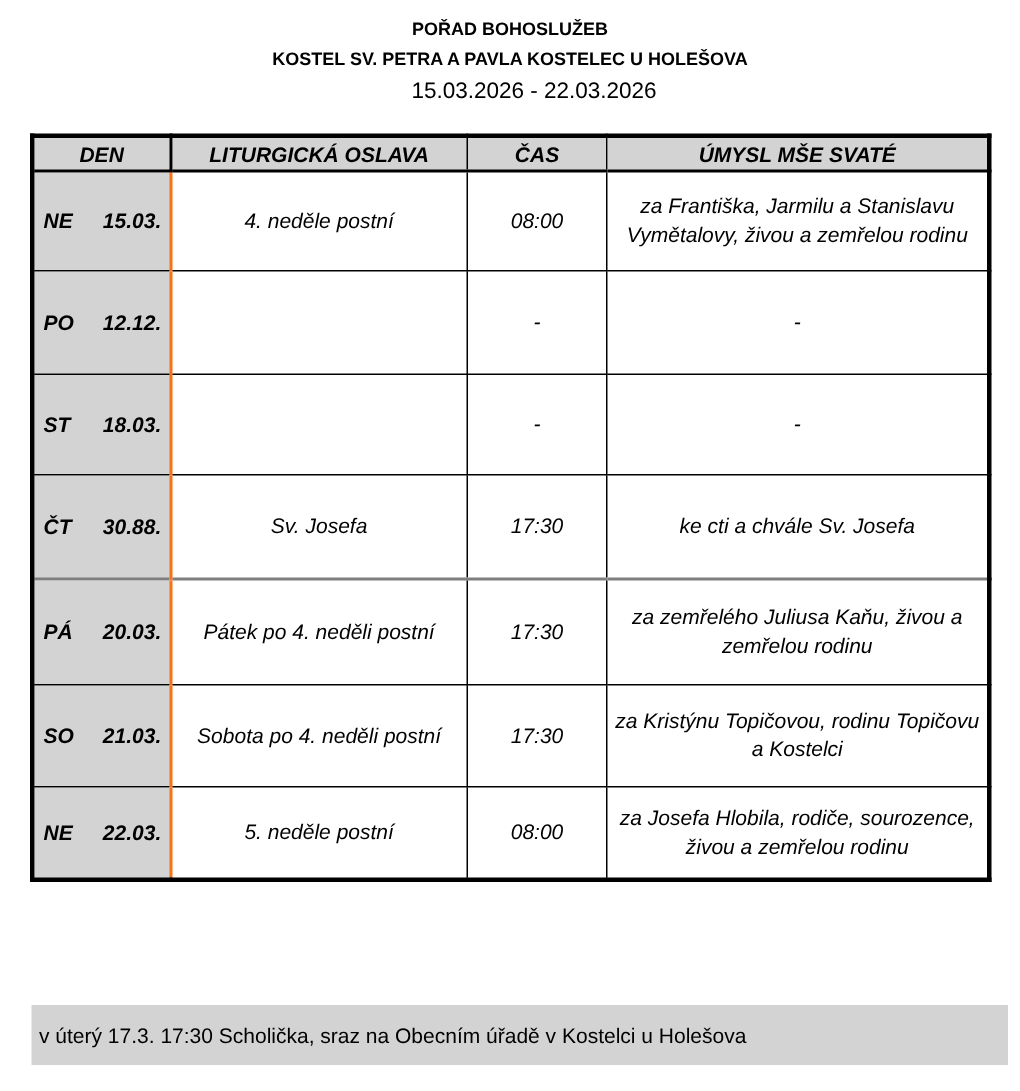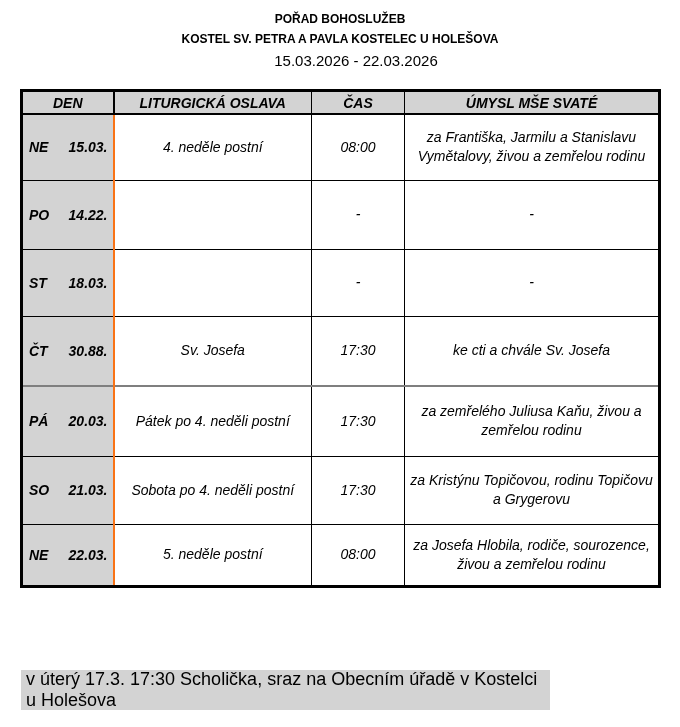--- a/index.html
+++ b/index.html
@@ -104,28 +104,28 @@
   tbody tr:nth-child(5) td {
     border-top: 2px solid #7f7f7f;
     margin-top: 30px;
   }
 
   
   .footer-note {
     position: absolute;
     left: 21px;
     top: 670px;
-    width: 529px;
+    width: 651px;
     height: 40px;
     background: #d3d3d3;
     box-sizing: border-box;
     display: flex;
     align-items: center;
     padding-left: 5px;
-    font-size: 18px;
+    font-size: 14px;
   }
 </style>
 </head>
 <body>
 
 <div class="doc-header">
   <div class="doc-title">POŘAD BOHOSLUŽEB</div>
   <div class="doc-subtitle">KOSTEL SV. PETRA A PAVLA KOSTELEC U HOLEŠOVA</div>
   <div class="doc-daterange">15.03.2026 - 22.03.2026</div>
 </div>
@@ -155,21 +155,21 @@
     </th>
     <td>4. neděle postní</td>
     <td>08:00</td>
     <td>za Františka, Jarmilu a Stanislavu Vymětalovy, živou a zemřelou rodinu</td>
   </tr>
 
   <tr>
     <th class="day-cell">
       <span class="day-wrap">
         <span>PO</span>
-        <span>14.22.</span>
+        <span>12.12.</span>
       </span>
     </th>
     <td></td>
     <td>-</td>
     <td>-</td>
   </tr>
 
 
   <tr>
     <th class="day-cell">
@@ -209,21 +209,21 @@
 
   <tr>
     <th class="day-cell">
       <span class="day-wrap">
         <span>SO</span>
         <span>21.03.</span>
       </span>
     </th>
     <td>Sobota po 4. neděli postní</td>
     <td>17:30</td>
-    <td>za Kristýnu Topičovou, rodinu Topičovu a Grygerovu</td>
+    <td>za Kristýnu Topičovou, rodinu Topičovu a Kostelci</td>
   </tr>
 
   <tr>
     <th class="day-cell">
       <span class="day-wrap">
         <span>NE</span>
         <span>22.03.</span>
       </span>
     </th>
     <td>5. neděle postní</td>

